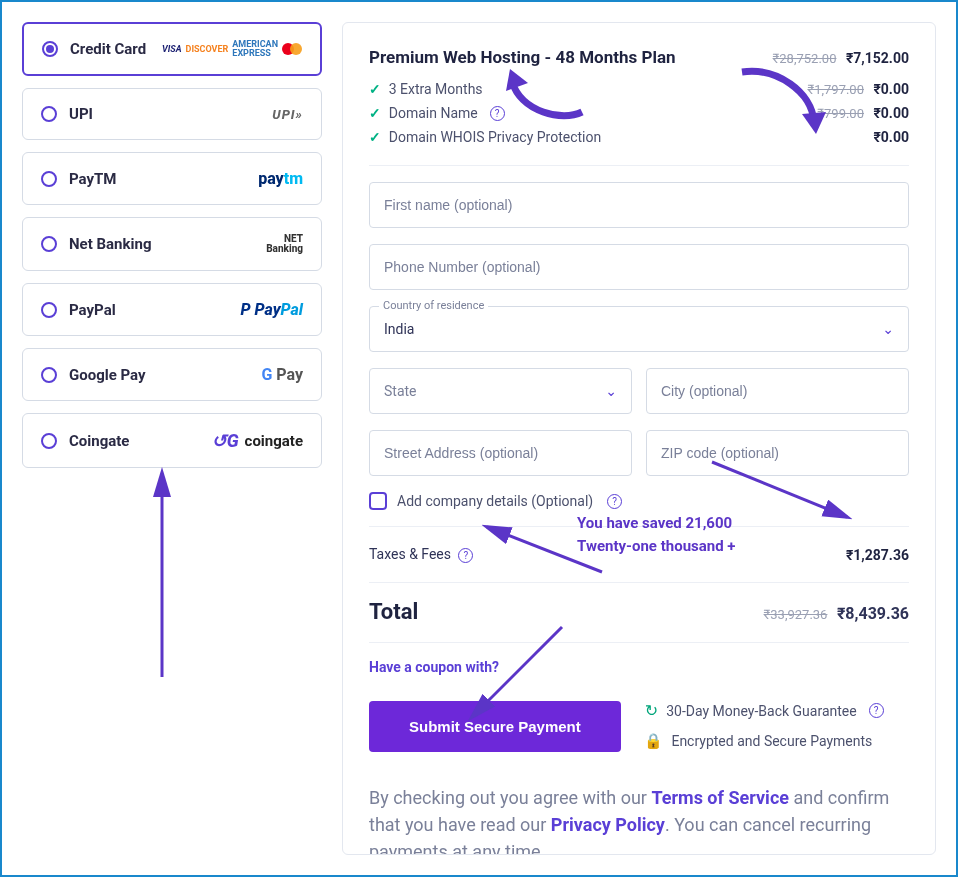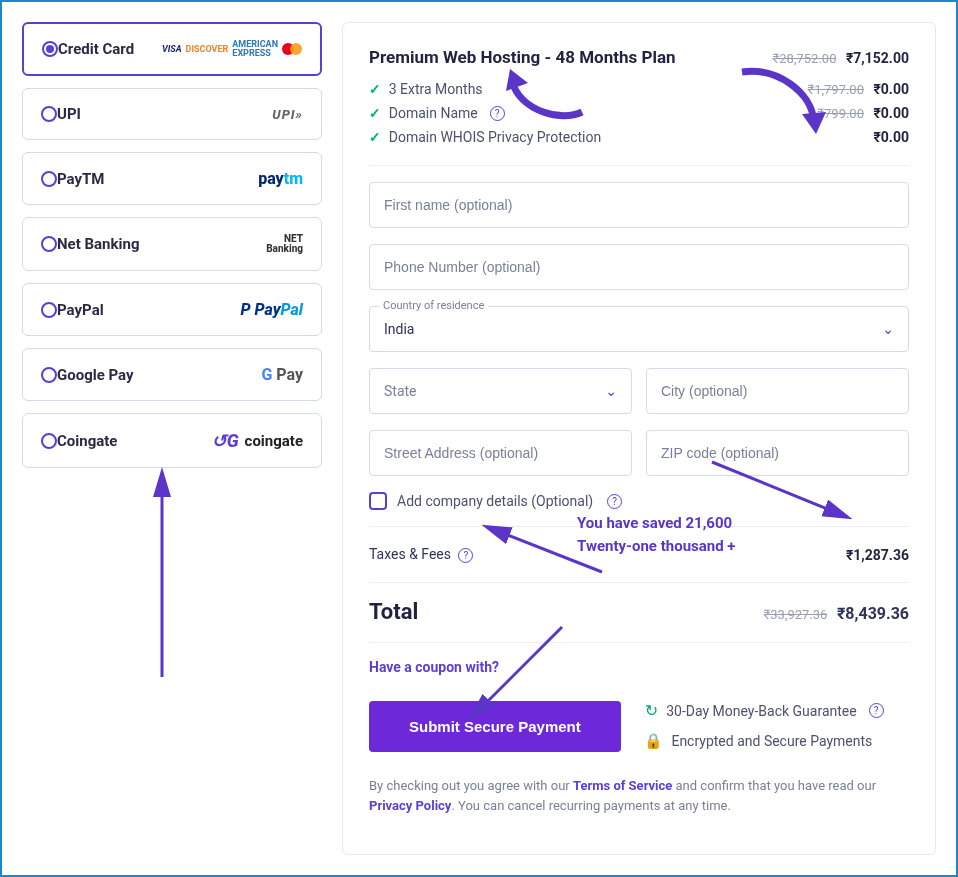--- a/index.html
+++ b/index.html
@@ -21,21 +21,21 @@
     border: 1px solid #d5dbe5;
     border-radius: 6px;
     padding: 16px 18px;
     display: flex; align-items: center;
     margin-bottom: 12px;
     background: #fff;
     cursor: pointer;
     justify-content: space-between;
   }
   .pay-option.selected { border: 2px solid #5a3fd6; }
-  .pay-left { display: flex; align-items: center; }
+  .pay-left { display: flex; align-items: center; gap: 12px; }
   .radio {
     width: 16px; height: 16px; border-radius: 50%;
     border: 2px solid #5a3fd6; position: relative;
   }
   .radio.on::after {
     content: ""; position: absolute; inset: 2px; background: #5a3fd6; border-radius: 50%;
   }
   .pay-label { font-weight: 700; color: #2a2a44; font-size: 15px; }
   .main {
     flex: 1;
@@ -91,21 +91,21 @@
   .coupon { color: #5a3fd6; font-weight: 700; font-size: 14px; cursor: pointer; }
   .submit {
     background: #6d28d9; color: #fff; border: none; border-radius: 4px;
     padding: 17px 40px; font-weight: 700; font-size: 15px; cursor: pointer;
   }
   .payrow { display: flex; gap: 24px; align-items: flex-start; margin-top: 26px; }
   .assurances { display: flex; flex-direction: column; gap: 12px; color: #4c516d; font-size: 14px; }
   .assurances .it { display: flex; align-items: center; gap: 8px; }
   .ic-rotate { color: #00a57a; font-size: 16px; }
   .ic-lock { color: #00a57a; font-size: 15px; }
-  .legal { color: #7a8099; font-size: 13px; margin-top: 24px; line-height: 1.5; }
+  .legal { color: #7a8099; font-size: 18px; margin-top: 32px; line-height: 1.5; }
   .legal .lnk { color: #5a3fd6; font-weight: 700; }
   .anno { position: absolute; color: #5b35c7; font-weight: 700; pointer-events: none; }
   .cclogos { display: flex; align-items: center; gap: 4px; }
   .cclogos span { font-size: 9px; font-weight: 700; }
   .visa { color: #1a1f71; font-style: italic; font-size: 13px; }
   .disc { color: #f58220; font-size: 9px; }
   .amex { color: #2e77bb; font-size: 8px; line-height: 1; }
   .mc { position: relative; width: 20px; height: 14px; display: inline-block; }
   .mc::before, .mc::after { content: ""; position: absolute; width: 12px; height: 12px; border-radius: 50%; top: 1px; }
   .mc::before { background: #eb001b; left: 0; }

